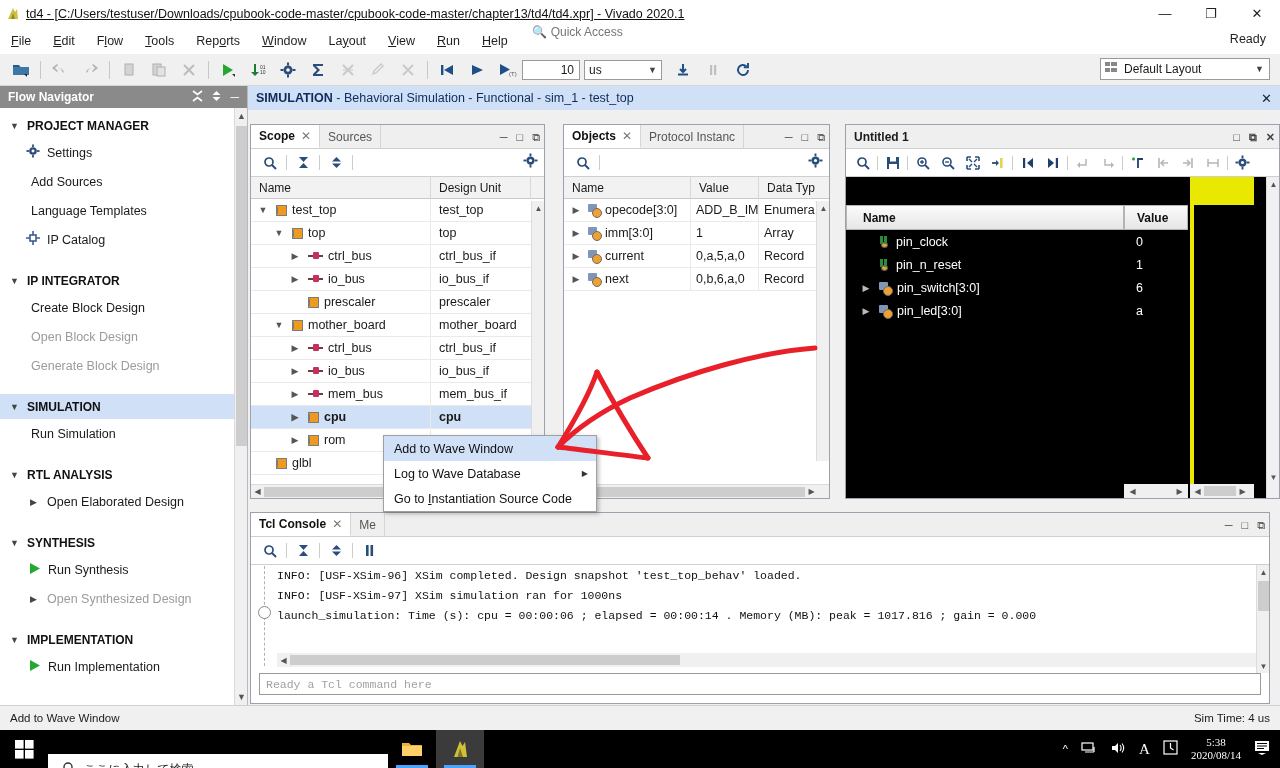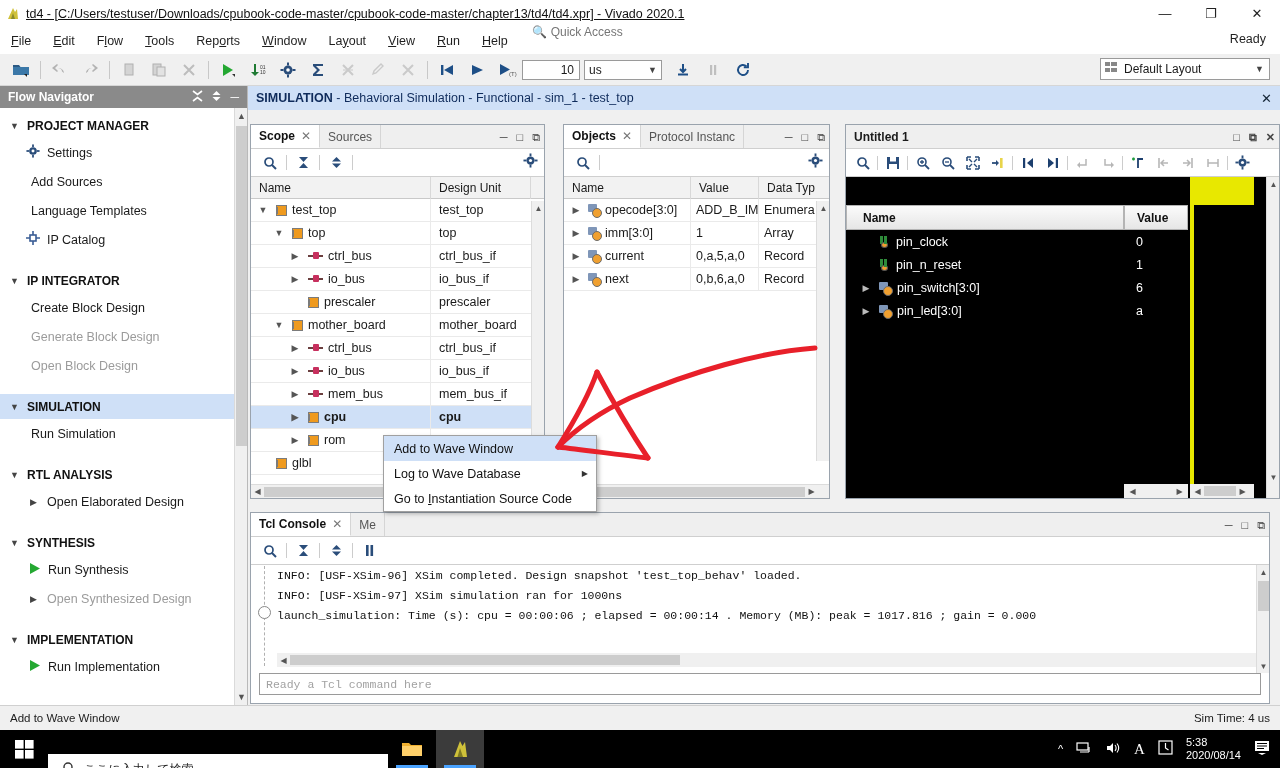--- a/index.html
+++ b/index.html
@@ -220,21 +220,21 @@
              display:flex; align-items:center; }
   .tb-start { width:48px; height:38px; display:flex; align-items:center; justify-content:center; }
   .tb-search { width:340px; height:30px; background:#fff; display:flex; align-items:center;
                gap:8px; padding-left:14px; font-size:12px; color:#222;margin-top:40px; }
   .tb-app { width:48px; height:38px; display:flex; align-items:center; justify-content:center;
             position:relative; }
   .tb-app.active { background:#3b3b3b; }
   .tb-app .ul { position:absolute; bottom:0; left:8px; width:32px; height:3px; background:#4aa3ff; }
   .tray { margin-left:auto; display:flex; align-items:center; gap:13px; color:#fff;
           padding-right:10px; font-size:13px; }
-  .clock { line-height:13px; font-size:11px; color:#fff; }
+  .clock { text-align:center; line-height:13px; font-size:11px; color:#fff;font-family:Liberation Serif, serif; }
 
   .redanno { position:absolute; left:0; top:0; width:1280px; height:768px;
              pointer-events:none; z-index:70; }
 </style>
 </head>
 <body>
 
 <div class="app">
 
   <div class="titlebar">
@@ -465,24 +465,24 @@
           </div>
           <div class="fn-gap"></div>
           <div class="fn-sect">
             <span class="chev">▼</span>
             <span>IP INTEGRATOR</span>
           </div>
           <div class="fn-row">
             <span>Create Block Design</span>
           </div>
           <div class="fn-row dim">
+            <span>Open Block Design</span>
+          </div>
+          <div class="fn-row dim">
             <span>Generate Block Design</span>
-          </div>
-          <div class="fn-row dim">
-            <span>Open Block Design</span>
           </div>
           <div class="fn-gap"></div>
           <div class="fn-sect active">
             <span class="chev">▼</span>
             <span>SIMULATION</span>
           </div>
           <div class="fn-row">
             <span>Run Simulation</span>
           </div>
           <div class="fn-gap"></div>

